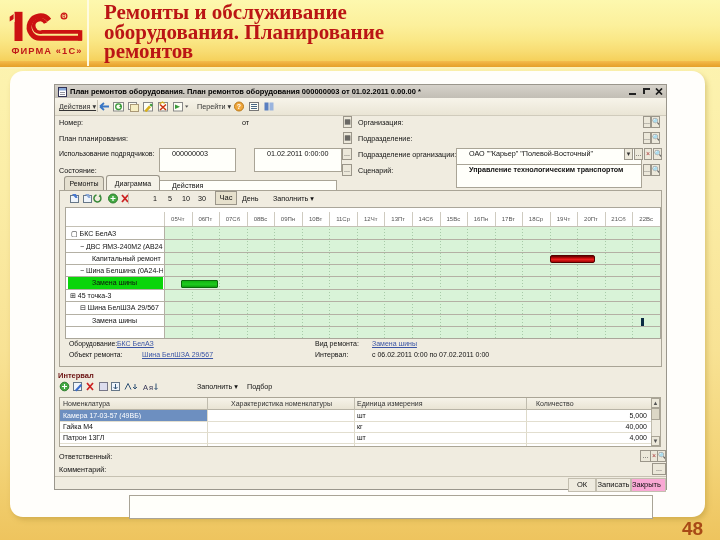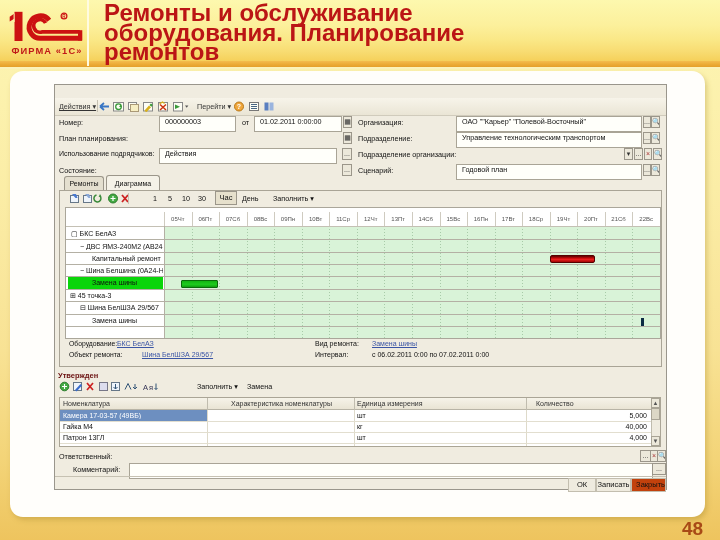--- a/index.html
+++ b/index.html
@@ -11,30 +11,30 @@
   #band{left:0;top:0;width:720px;height:66px;
         background:linear-gradient(180deg,#fdf8ae 0%,#fcf09c 38%,#fae887 60%,#f8dc72 78%,#f5cf58 94%,#f4c94e 100%);}
   #bandstrip{left:0;top:61px;width:720px;height:6px;
         background:linear-gradient(180deg,#f3bc4e 0%,#ecab36 55%,#e4a02a 100%);}
   #bandline{left:0;top:67px;width:720px;height:2px;background:#fcf2bc;opacity:.85;}
   #vdiv{left:87px;top:0;width:2px;height:66px;background:#fffbe0;}
   
   #logo{left:8px;top:10px;width:78px;height:36px;}
   #firma{left:7px;top:46px;width:80px;text-align:center;color:#c01818;font-weight:bold;font-size:9.3px;letter-spacing:1.1px;}
   
-  #title{left:104px;top:3px;width:480px;color:#bb1515;font-weight:bold;font-size:24px;line-height:19.5px;letter-spacing:0px;}
+  #title{left:104px;top:3px;width:480px;color:#bb1515;font-weight:bold;font-size:21px;line-height:19.5px;letter-spacing:0px;font-family:Liberation Serif, serif;}
   
   #card{left:10px;top:71px;width:695px;height:446px;background:#fffefb;border-radius:13px;
         box-shadow:2px 3px 5px rgba(160,130,40,.35);}
   
   #win{left:54px;top:84px;width:613px;height:406px;background:#f0ece0;border:1px solid #9a968c;box-sizing:border-box;font-size:7.5px;color:#111;}
   #win .abs{position:absolute;}
   .lbl{font-size:7.2px;color:#111;white-space:nowrap;}
-  .inp{background:#fffffa;border:1px solid #a9a496;box-sizing:border-box;height:16px;font-size:7.2px;
-       line-height:10px;padding:0 0 0 5px;white-space:nowrap;overflow:hidden;color:#111;}
+  .inp{background:#fffffa;border:1px solid #a9a496;box-sizing:border-box;height:24px;font-size:7.2px;
+       line-height:10px;padding:0 0 0 12px;white-space:nowrap;overflow:hidden;color:#111;margin-top:32px;}
   .bt{background:#ece8da;border:1px solid #9b968a;box-sizing:border-box;height:12px;width:9px;
       font-size:7px;line-height:9px;text-align:center;color:#333;overflow:hidden;}
   .link{color:#3a55a5;text-decoration:underline;white-space:nowrap;font-size:7.5px;}
   .tb{background:linear-gradient(180deg,#f7f4ea,#eae5d5);border-bottom:1px solid #d0cbbc;}
   .tabi{background:#e4dfcf;border:1px solid #9b968a;border-bottom:none;border-radius:3px 3px 0 0;
         text-align:center;font-size:7.5px;line-height:13px;box-sizing:border-box;}
   .taba{background:#f5f2e8;border:1px solid #9b968a;border-bottom:none;border-radius:3px 3px 0 0;
         text-align:center;font-size:7.5px;line-height:13px;box-sizing:border-box;}
   .ghdr{font-size:6px;color:#555;white-space:nowrap;}
   .grow{font-size:7px;color:#111;white-space:nowrap;overflow:hidden;}
@@ -64,20 +64,34 @@
 
   <circle cx="56" cy="6" r="2.9" fill="none" stroke="#cc1111" stroke-width="1.2"></circle>
   <text x="56" y="8.2" font-size="4.6" fill="#cc1111" text-anchor="middle" font-weight="bold">R</text>
 </svg>
 </div>
 <div class="abs" id="firma">ФИРМА «1С»</div>
 <div class="abs" id="title">Ремонты и обслуживание<br>оборудования. Планирование<br>ремонтов</div>
 <div class="abs" id="card"></div>
 <div class="abs" id="win">
 
+  <div class="abs" style="left:0;top:0;width:611px;height:13px;background:linear-gradient(180deg,#d6d2ca,#c2beb5);border-bottom:1px solid #a8a49a;">
+    <svg class="abs" style="left:3px;top:2px" width="9" height="10" viewBox="0 0 9 10">
+      <rect x="0.5" y="0.5" width="8" height="9" fill="#fff" stroke="#335"></rect>
+      <rect x="1" y="1" width="7" height="2.5" fill="#88a8d8"></rect>
+      <line x1="2" y1="5.5" x2="7" y2="5.5" stroke="#667" stroke-width="0.7"></line>
+      <line x1="2" y1="7.5" x2="7" y2="7.5" stroke="#667" stroke-width="0.7"></line>
+    </svg>
+    <div class="abs" style="left:15px;top:2px;font-weight:bold;font-size:7.5px;color:#000;white-space:nowrap;">План ремонтов оборудования. План ремонтов оборудования 000000003 от 01.02.2011 0.00.00 *</div>
+    <div class="abs" style="left:574px;top:8px;width:7px;height:2px;background:#222;"></div>
+    <div class="abs" style="left:588px;top:3px;width:7px;height:6px;border-top:2px solid #222;border-left:2px solid #222;box-sizing:border-box;"></div>
+    <svg class="abs" style="left:600px;top:3px" width="8" height="7" viewBox="0 0 8 7">
+        <path d="M1 0.5 L7 6.5 M7 0.5 L1 6.5" stroke="#1a1a1a" stroke-width="1.7"></path>
+      </svg>
+  </div>
 
   <div class="abs tb" style="left:0;top:13px;width:611px;height:17px;">
     <div class="abs lbl" style="left:4px;top:4px;color:#333;text-decoration:underline;">Действия ▾</div>
     <div class="abs" style="left:42px;top:2px;width:1px;height:12px;background:#c6c1b2;"></div>
     <svg class="abs" style="left:43px;top:3px" width="180" height="11" viewBox="0 0 180 11">
       <path d="M2 5.5 L11 5.5 M2 5.5 L6 2 M2 5.5 L6 9" stroke="#3a77c4" stroke-width="1.8" fill="none"></path>
       <rect x="15.5" y="1.5" width="10" height="8.5" fill="#fdfdf4" stroke="#888"></rect>
         <circle cx="20.5" cy="5.7" r="2.8" fill="none" stroke="#3a9a3a" stroke-width="1.3"></circle>
         <path d="M22.5 3.5 l1.4 2.4 -2.8 .2z" fill="#3a9a3a"></path>
       <rect x="30.5" y="1.5" width="8" height="7" fill="#fdfdf4" stroke="#888"></rect>
@@ -115,21 +129,21 @@
     <div class="abs inp" style="left:104px;top:33px;width:178px;">Действия</div>
     <div class="abs bt" style="left:287px;top:33px;width:10px;">...</div>
     <div class="abs lbl" style="left:4px;top:51px;">Состояние:</div>
     <div class="abs bt" style="left:287px;top:49px;width:10px;">...</div>
 
     <div class="abs lbl" style="left:303px;top:3px;">Организация:</div>
     <div class="abs inp" style="left:401px;top:1px;width:186px;">ОАО ""Карьер" "Полевой-Восточный"</div>
     <div class="abs bt" style="left:588px;top:1px;width:8px;">...</div>
     <div class="abs bt" style="left:596px;top:1px;width:9px;">🔍</div>
     <div class="abs lbl" style="left:303px;top:19px;">Подразделение:</div>
-    <div class="abs inp" style="left:401px;top:17px;width:186px;">Управление технологическим транспортом</div>
+    <div class="abs inp" style="left:401px;top:17px;width:186px;font-weight:bold;">Управление технологическим транспортом</div>
     <div class="abs bt" style="left:588px;top:17px;width:8px;">...</div>
     <div class="abs bt" style="left:596px;top:17px;width:9px;">🔍</div>
     <div class="abs lbl" style="left:303px;top:35px;">Подразделение организации:</div>
     <div class="abs bt" style="left:569px;top:33px;width:9px;">▾</div>
     <div class="abs bt" style="left:579px;top:33px;width:9px;">...</div>
     <div class="abs bt" style="left:589px;top:33px;width:8px;color:#a33;">×</div>
     <div class="abs bt" style="left:598px;top:33px;width:9px;">🔍</div>
     <div class="abs lbl" style="left:303px;top:51px;">Сценарий:</div>
     <div class="abs inp" style="left:401px;top:49px;width:186px;">Годовой план</div>
     <div class="abs bt" style="left:588px;top:49px;width:8px;">...</div>
@@ -250,39 +264,39 @@
     <div class="abs lbl" style="left:12px;top:2px;font-size:6.8px;">Оборудование:</div>
     <div class="abs link" style="left:60px;top:2px;font-size:7px;">БКС БелАЗ</div>
     <div class="abs lbl" style="left:258px;top:2px;font-size:7px;">Вид ремонта:</div>
     <div class="abs link" style="left:315px;top:2px;font-size:7px;">Замена шины</div>
     <div class="abs lbl" style="left:12px;top:13px;font-size:6.8px;">Объект ремонта:</div>
     <div class="abs link" style="left:85px;top:13px;font-size:7px;">Шина БелШЗА 29/567</div>
     <div class="abs lbl" style="left:258px;top:13px;font-size:7px;">Интервал:</div>
     <div class="abs lbl" style="left:315px;top:13px;font-size:7px;">с 06.02.2011 0:00 по 07.02.2011 0:00</div>
   </div>
 
-  <div class="abs" style="left:3px;top:286px;font-size:7.5px;color:#6a1010;font-weight:bold;">Утвержден</div>
+  <div class="abs" style="left:3px;top:286px;font-size:7.5px;color:#6a1010;font-weight:bold;">Интервал</div>
   <div class="abs" style="left:2px;top:295px;width:608px;height:14px;">
     <svg class="abs" style="left:2px;top:1px" width="140" height="11" viewBox="0 0 140 11">
       <circle cx="5.5" cy="5.5" r="4.3" fill="#44aa44" stroke="#2c7c2c"></circle>
         <path d="M3 5.5h5M5.5 3v5" stroke="#fff" stroke-width="1.1"></path>
       <rect x="14.5" y="1.5" width="8" height="8" fill="#eef4fb" stroke="#678"></rect>
         <path d="M16 9 l5.5 -6 1.5 1.5 -5.5 6z" fill="#3a6ccc"></path>
       <path d="M28 2 l6 7 M34 2 l-6 7" stroke="#cc2222" stroke-width="1.7"></path>
       <rect x="40.5" y="1.5" width="8" height="8" fill="#dde" stroke="#778"></rect>
       <rect x="52.5" y="1.5" width="8" height="8" fill="#eef4fb" stroke="#678"></rect>
         <path d="M56.5 3 v5 M54.5 6 l2 2 2 -2" stroke="#357" fill="none"></path>
       <path d="M66 8.5 l3 -6 3 6" stroke="#357" fill="none"></path>
       <path d="M76 3 v5 M74 6 l2 2 2 -2" stroke="#357" fill="none"></path>
       <text x="84" y="8.5" font-size="7.5" fill="#335">А</text>
         <text x="90" y="8.5" font-size="7.5" fill="#335">я</text>
         <path d="M97 2.5 v6 M95.5 7 l1.5 1.5 1.5 -1.5" stroke="#357" fill="none"></path>
     </svg>
     <div class="abs lbl" style="left:140px;top:2px;">Заполнить ▾</div>
-    <div class="abs lbl" style="left:190px;top:2px;">Замена</div>
+    <div class="abs lbl" style="left:190px;top:2px;">Подбор</div>
   </div>
 
   <div class="abs" id="mtable" style="left:4px;top:312px;width:602px;height:50px;border:1px solid #aaa596;box-sizing:border-box;background:#fff;overflow:hidden;">
     <div class="abs" style="left:0;top:0;width:600px;height:11px;background:linear-gradient(180deg,#f6f3e9,#e9e4d4);border-bottom:1px solid #b8b4a6;"></div>
     <div class="abs thead" style="left:3px;top:2px;">Номенклатура</div>
     <div class="abs thead" style="left:171px;top:2px;">Характеристика номенклатуры</div>
     <div class="abs thead" style="left:297px;top:2px;">Единица измерения</div>
     <div class="abs thead" style="left:476px;top:2px;">Количество</div>
     <div class="abs" style="left:147px;top:0;width:1px;height:48px;background:#dedaca;"></div>
     <div class="abs" style="left:147px;top:0;width:1px;height:12px;background:#c0bcae;"></div>
@@ -306,22 +320,22 @@
     <div class="abs" style="left:591px;top:0;width:9px;height:48px;background:#efebdf;border-left:1px solid #c0bcae;"></div>
     <div class="abs scb" style="left:591px;top:0;width:9px;height:10px;">▲</div>
     <div class="abs scb" style="left:591px;top:10px;width:9px;height:12px;background:#dcd7c6;"></div>
     <div class="abs scb" style="left:591px;top:38px;width:9px;height:10px;">▼</div>
   </div>
 
   <div class="abs lbl" style="left:4px;top:367px;">Ответственный:</div>
   <div class="abs bt" style="left:585px;top:365px;width:11px;">...</div>
   <div class="abs bt" style="left:595px;top:365px;width:8px;color:#a33;">×</div>
   <div class="abs bt" style="left:602px;top:365px;width:9px;">🔍</div>
-  <div class="abs lbl" style="left:4px;top:380px;margin-left:14px;">Комментарий:</div>
+  <div class="abs lbl" style="left:4px;top:380px;">Комментарий:</div>
   <div class="abs inp" style="left:74px;top:378px;width:524px;"></div>
   <div class="abs bt" style="left:597px;top:378px;width:14px;">...</div>
 
   <div class="abs" style="left:0;top:391px;width:611px;height:1px;background:#c6c1b2;"></div>
   <div class="abs" style="left:513px;top:393px;width:26px;height:12px;border:1px solid #c3beaf;text-align:center;line-height:11px;font-size:7.5px;background:#efebdf;">ОК</div>
   <div class="abs" style="left:541px;top:393px;width:33px;height:12px;border:1px solid #c3beaf;text-align:center;line-height:11px;font-size:7.5px;background:#efebdf;">Записать</div>
-  <div class="abs" style="left:576px;top:393px;width:33px;height:12px;border:1px solid #c3beaf;text-align:right;line-height:11px;font-size:7.5px;background:#c2410c;">Закрыть</div>
+  <div class="abs" style="left:576px;top:393px;width:33px;height:12px;border:1px solid #c3beaf;text-align:left;line-height:11px;font-size:7.5px;background:#f9a8d4;">Закрыть</div>
 </div>
 <div class="abs" id="pagenum" style="left:682px;top:518px;width:40px;font-size:19px;font-weight:bold;color:#a84a16;">48</div>
 
 </body></html>

